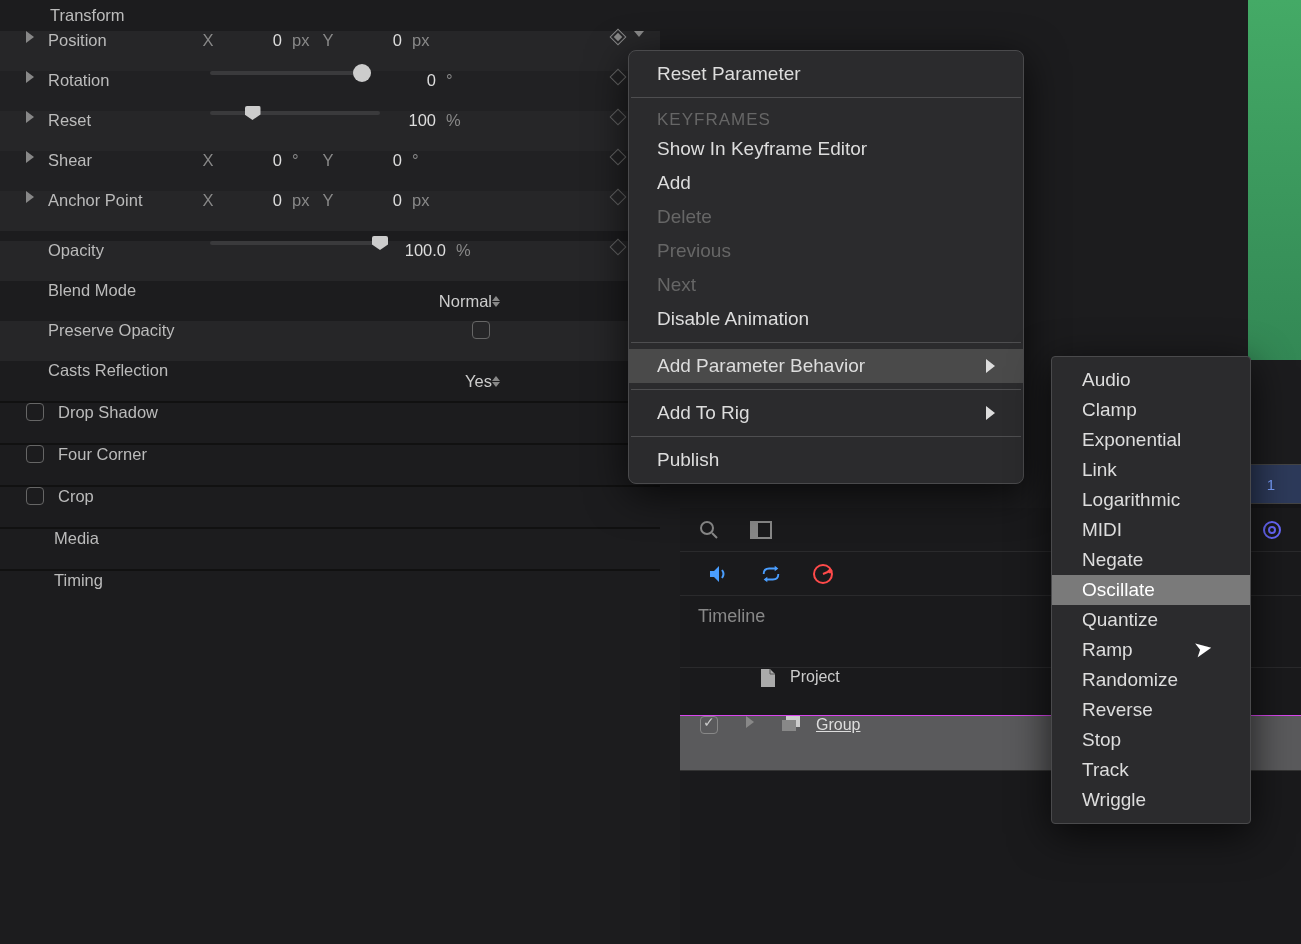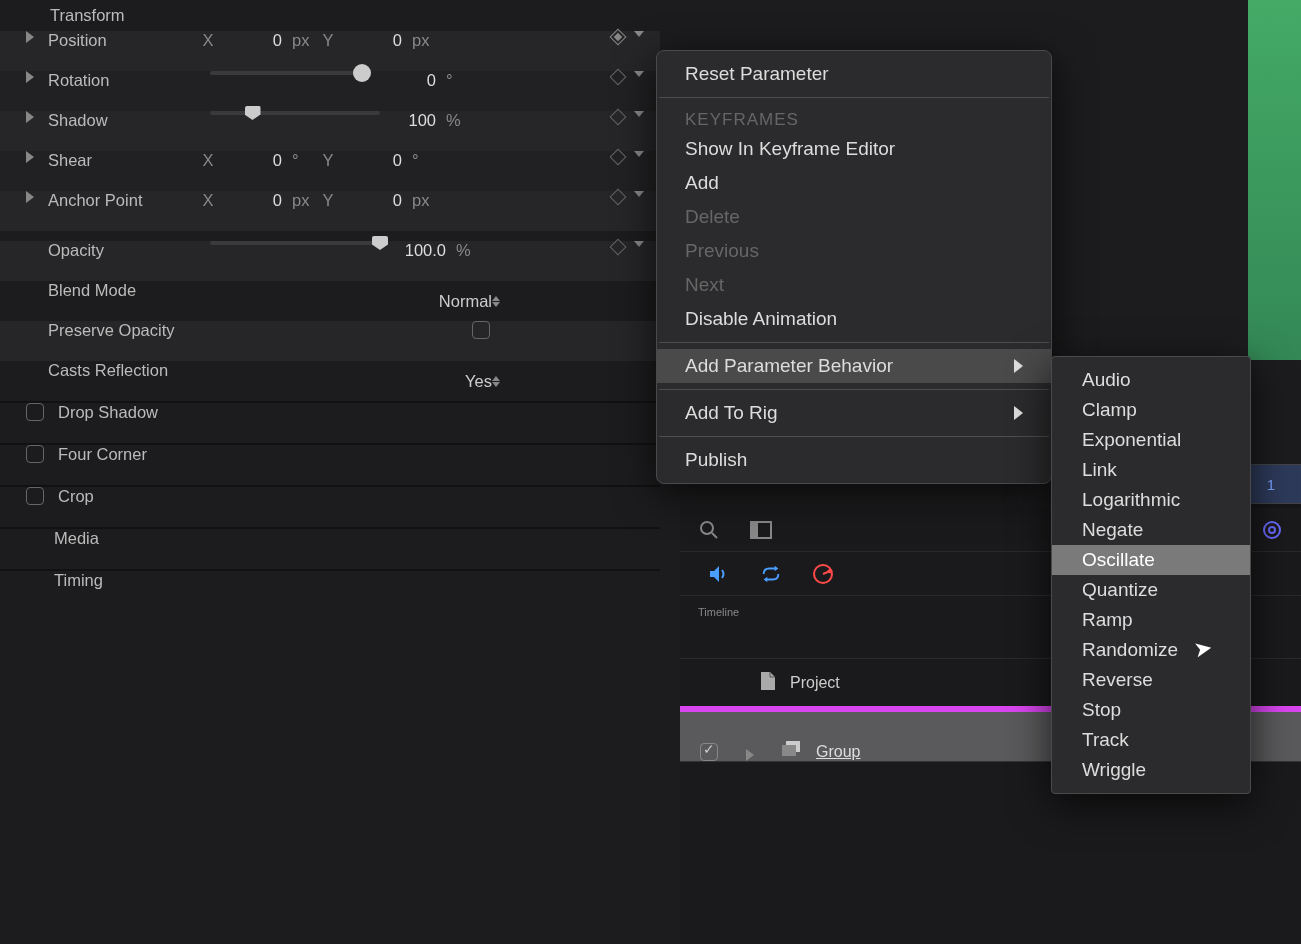--- a/index.html
+++ b/index.html
@@ -26,40 +26,40 @@
 .select{display:flex;align-items:center;gap:0;color:#ccc}
 .updown{display:flex;flex-direction:column;gap:1px}
 .updown::before{content:"";width:0;height:0;border-left:4px solid transparent;border-right:4px solid transparent;border-bottom:5px solid #888}
 .updown::after{content:"";width:0;height:0;border-left:4px solid transparent;border-right:4px solid transparent;border-top:5px solid #888}
 .chk{width:18px;height:18px;border:1.5px solid #666;border-radius:4px;margin-right:14px}
 .chk.on{border-color:#888;position:relative}
 .chk.on::after{content:"✓";position:absolute;left:2px;top:-3px;color:#ccc;font-size:14px}
 .sep{height:2px;background:#111;margin:0}
 .gap{height:10px}
 
-.ctxmenu{position:absolute;left:656px;top:50px;width:396px;background:#2b2b2d;border:1px solid #4a4a4c;border-radius:8px;box-shadow:0 10px 40px rgba(0,0,0,.7);padding:6px 0;font-size:19px;color:#ddd}
+.ctxmenu{position:absolute;left:628px;top:50px;width:396px;background:#2b2b2d;border:1px solid #4a4a4c;border-radius:8px;box-shadow:0 10px 40px rgba(0,0,0,.7);padding:6px 0;font-size:19px;color:#ddd}
 .ctxmenu .item{padding:6px 28px;display:flex;align-items:center;justify-content:space-between}
 .ctxmenu .item.disabled{color:#666}
 .ctxmenu .item.hl{background:#4a4a4a}
 .ctxmenu .hdr{padding:6px 28px 2px;color:#666;font-size:17px;letter-spacing:1px}
 .ctxmenu .div{height:1px;background:#4e4e50;margin:6px 2px}
 .arrow-r{width:0;height:0;border-top:7px solid transparent;border-bottom:7px solid transparent;border-left:9px solid #ddd}
 
 .submenu{position:absolute;left:1051px;top:356px;width:200px;background:#2b2b2d;border:1px solid #4a4a4c;border-radius:4px;box-shadow:0 10px 40px rgba(0,0,0,.7);padding:8px 0;font-size:19px;color:#ddd}
 .submenu .sitem{padding:4px 30px}
 .submenu .sitem.sel{background:#7a7a7a;color:#fff}
 
 .viewport{position:absolute;left:1248px;top:0;width:53px;height:360px;background:linear-gradient(#4a6,#385)}
 .timeline-area{position:absolute;left:680px;top:508px;width:621px;height:436px;background:#1a1a1c}
 .tl-top{height:44px;display:flex;align-items:center;gap:30px;padding:0 18px;border-bottom:1px solid #2a2a2c}
 .ic{width:22px;height:22px;display:flex;align-items:center;justify-content:center}
 .tl-row2{height:44px;display:flex;align-items:center;gap:30px;padding:0 28px;border-bottom:1px solid #2a2a2c}
-.tl-label{padding:10px 18px;color:#888;font-size:11px}
-.tl-proj{height:48px;display:flex;align-items:center;gap:14px;padding:0 80px;border-top:1px solid #2a2a2c;color:#ccc}
-.tl-group{height:56px;display:flex;align-items:flex-end;gap:14px;padding:0 20px;background:#5a5a5c;color:#ddd;border-top:6px solid #d946ef;border-bottom:1px solid #333}
+.tl-label{padding:10px 18px;color:#888;font-size:18px}
+.tl-proj{height:48px;display:flex;align-items:flex-start;gap:14px;padding:0 80px;border-top:1px solid #2a2a2c;color:#ccc}
+.tl-group{height:56px;display:flex;align-items:flex-start;gap:14px;padding:0 20px;background:#5a5a5c;color:#ddd;border-top:1px solid #d946ef;border-bottom:1px solid #333}
 .cursor-ptr{position:absolute;left:1194px;top:636px;font-size:22px;color:#fff;transform:rotate(-10deg)}
 
 .far-right{position:absolute;left:1241px;top:464px;width:60px;height:480px;background:#161618}
 .far-right .stripe{height:40px;background:#2d3a5a;display:flex;align-items:center;justify-content:center;color:#7aa0ff;font-size:15px;border-top:1px solid #444;border-bottom:1px solid #444}
 .far-right .icon-sq{width:20px;height:16px;border:2px solid #7aa0ff;border-radius:2px;margin:12px auto}
 .far-right .lock{margin:140px auto 0;width:16px;height:14px;border:2px solid #aaa;border-radius:2px;position:relative}
 .far-right .lock::before{content:"";position:absolute;width:10px;height:10px;border:2px solid #aaa;border-bottom:none;border-radius:8px 8px 0 0;left:1px;top:-10px}
 </style>
 </head>
 <body>
@@ -89,21 +89,21 @@
       </div>
     <span class="val" style="width:60px">0</span>
     <span class="unit">°</span>
     <span class="sp"></span>
     <span class="kf"></span>
     <span class="down"></span>
   </div>
 
   <div class="row alt">
     <span class="disc"></span>
-    <span class="label">Shadow</span>
+    <span class="label">Reset</span>
     <div class="slider">
         <div class="thumb pent" style="left:25%"></div>
       </div>
     <span class="val" style="width:50px">100</span>
     <span class="unit">%</span>
     <span class="sp"></span>
     <span class="kf"></span>
     <span class="down"></span>
   </div>
 
@@ -328,20 +328,21 @@
       <span>Publish</span>
     </div>
 </div>
 
 <div class="submenu" id="submenu">
     <div class="sitem">Audio</div>
     <div class="sitem">Clamp</div>
     <div class="sitem">Exponential</div>
     <div class="sitem">Link</div>
     <div class="sitem">Logarithmic</div>
+    <div class="sitem">MIDI</div>
     <div class="sitem">Negate</div>
     <div class="sitem sel">Oscillate</div>
     <div class="sitem">Quantize</div>
     <div class="sitem">Ramp</div>
     <div class="sitem">Randomize</div>
     <div class="sitem">Reverse</div>
     <div class="sitem">Stop</div>
     <div class="sitem">Track</div>
     <div class="sitem">Wriggle</div>
   </div>

